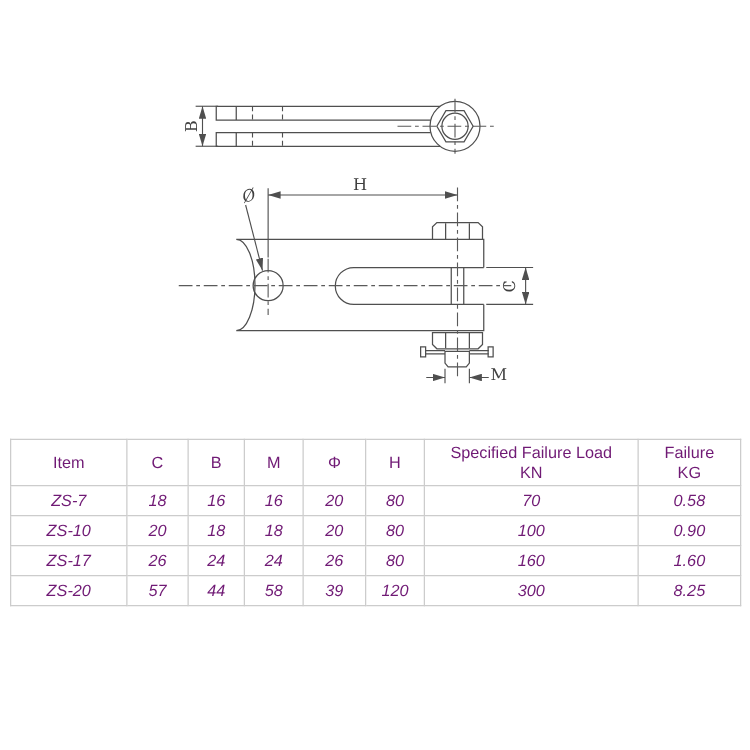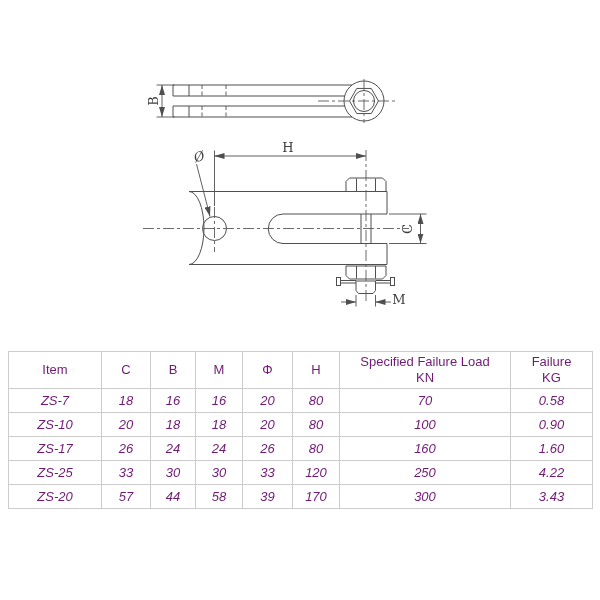--- a/index.html
+++ b/index.html
@@ -188,35 +188,25 @@
           <td>ZS-17</td>
           <td>26</td>
           <td>24</td>
           <td>24</td>
           <td>26</td>
           <td>80</td>
           <td>160</td>
           <td>1.60</td>
         </tr>
         <tr>
-          <td>ZS-25</td>
-          <td>33</td>
-          <td>30</td>
-          <td>30</td>
-          <td>33</td>
-          <td>120</td>
-          <td>250</td>
-          <td>4.22</td>
-        </tr>
-        <tr>
           <td>ZS-20</td>
           <td>57</td>
           <td>44</td>
           <td>58</td>
           <td>39</td>
-          <td>170</td>
+          <td>120</td>
           <td>300</td>
-          <td>3.43</td>
+          <td>8.25</td>
         </tr>
       </tbody>
   </table>
 
 </div>
 
 </body></html>

